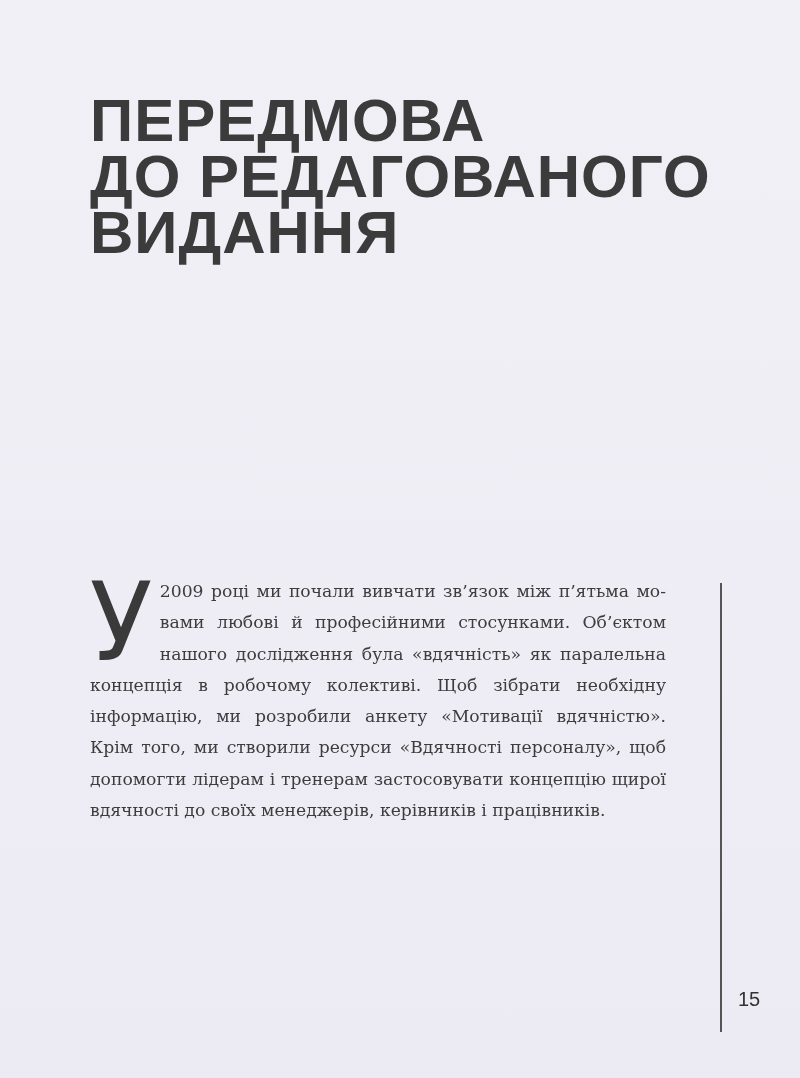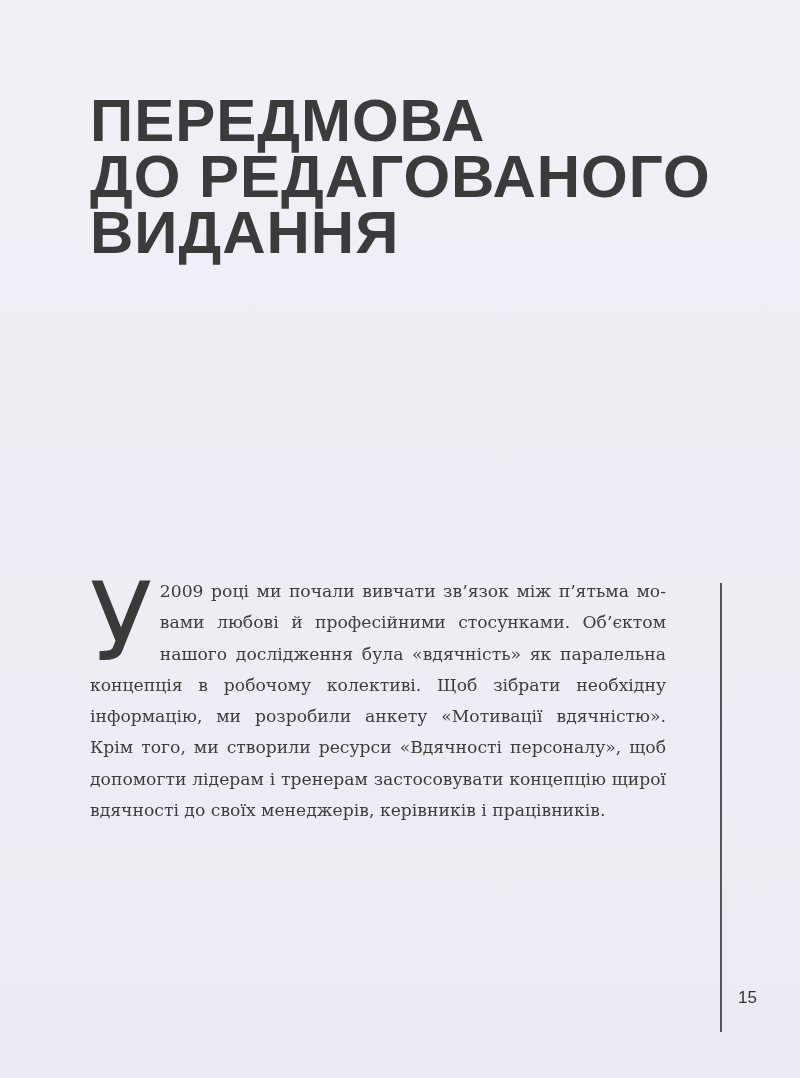--- a/index.html
+++ b/index.html
@@ -34,21 +34,21 @@
     float: left; font-family: "DejaVu Sans", sans-serif; font-weight: 400;
     font-size: 108px; line-height: 86px; height: 88px;
     margin: 4px 6px 0 -2px; color: #3a3a3a; transform: scaleX(0.95);
   }
   .rule {
     position: absolute; left: 720px; top: 583px; width: 2px; height: 449px;
     background: #555;
   }
   .page-number {
     position: absolute; left: 738px; top: 988px;
-    font-family: "Liberation Sans", sans-serif; font-size: 17px; color: #333;
+    font-family: "Liberation Sans", sans-serif; font-size: 20px; color: #333;
   }
 </style>
 </head>
 <body>
 
 <div class="page">
   <div class="ghost"></div>
 
   <div class="title">
     <div>Передмова</div>

